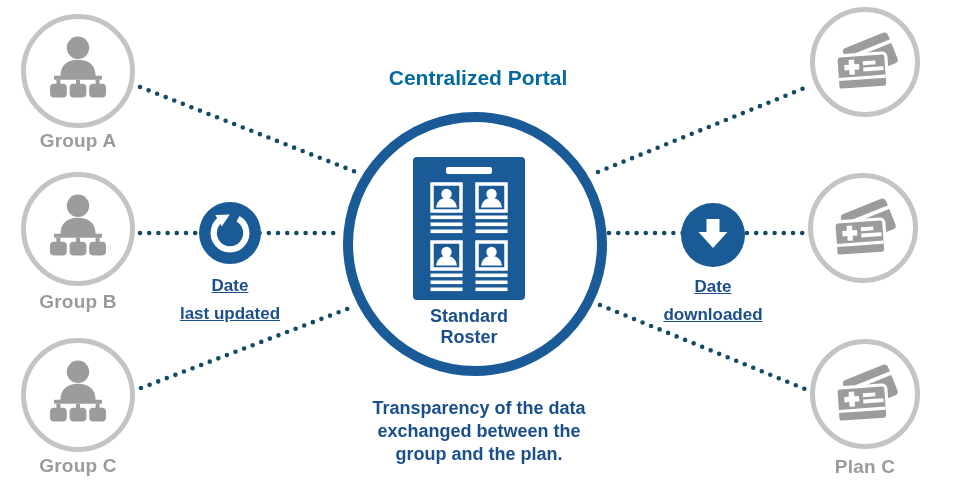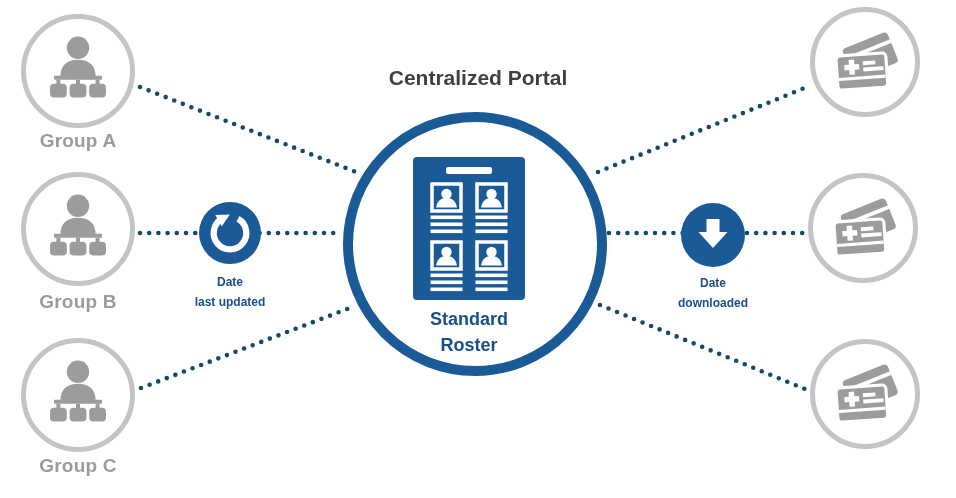--- a/index.html
+++ b/index.html
@@ -22,33 +22,33 @@
     position:absolute;width:160px;text-align:center;
     font-size:19px;font-weight:bold;color:#9b9b9b;letter-spacing:.2px;
   }
   
   .portal-circle{
     position:absolute;left:343px;top:112px;width:264px;height:264px;
     border:10px solid #1a5a97;border-radius:50%;box-sizing:border-box;background:#fff;
   }
   .title{
     position:absolute;left:328px;top:66px;width:300px;text-align:center;
-    font-size:21px;font-weight:bold;color:#404040;
+    font-size:21px;font-weight:bold;color:#0369a1;
   }
   .roster-label{
     position:absolute;left:369px;top:306px;width:200px;text-align:center;
-    font-size:18px;font-weight:bold;color:#1a4f8c;line-height:26px;white-space:pre-line;
+    font-size:18px;font-weight:bold;color:#1a4f8c;line-height:21px;white-space:pre-line;
   }
   .caption{
     position:absolute;left:329px;top:397px;width:300px;text-align:center;
     font-size:18px;font-weight:bold;color:#1a4f8c;line-height:23px;white-space:pre-line;
   }
   .flow-label{
     position:absolute;width:200px;text-align:center;
-    font-size:12px;font-weight:bold;color:#1a4f8c;line-height:20px;white-space:pre-line;
+    font-size:17px;font-weight:bold;color:#1a4f8c;line-height:28px;white-space:pre-line;text-decoration:underline;
   }
 </style>
 </head>
 <body>
 
 <div class="canvas">
 
   <svg class="connectors" viewBox="0 0 956 498">
     <line x1="140" y1="87" x2="356" y2="172"></line>
     <line x1="140" y1="233" x2="341" y2="233"></line>
@@ -146,20 +146,21 @@
       </g>
       <g transform="rotate(-4 50 62)">
         <rect x="14" y="40" width="64" height="44" rx="5" fill="#9c9c9c" stroke="#ffffff" stroke-width="4"></rect>
         <rect x="16" y="68" width="60" height="4" fill="#ffffff"></rect>
         <path d="M24 52 h6 v-6 h7 v6 h6 v7 h-6 v6 h-7 v-6 h-6 z" fill="#ffffff"></path>
         <rect x="48" y="49" width="16" height="5" fill="#ffffff"></rect>
         <rect x="48" y="57" width="26" height="5" fill="#ffffff"></rect>
       </g>
     </svg>
   </div>
+  <div class="node-label" style="left:785px;top:456px;">Plan C</div>
 
   <div class="title">Centralized Portal</div>
   <div class="portal-circle"></div>
 
   <svg class="abs" style="left:413px;top:157px;" width="112" height="143" viewBox="0 0 112 143">
     <rect x="0" y="0" width="112" height="143" rx="4" fill="#1a5a97"></rect>
     <rect x="33" y="10" width="46" height="7" rx="2" fill="#ffffff"></rect>
 
     <rect x="19" y="27" width="29" height="27" fill="none" stroke="#ffffff" stroke-width="3.5"></rect>
     <circle cx="33.5" cy="37" r="5.2" fill="#ffffff"></circle>
@@ -185,20 +186,23 @@
     <rect x="64" y="85" width="29" height="27" fill="none" stroke="#ffffff" stroke-width="3.5"></rect>
     <circle cx="78.5" cy="95" r="5.2" fill="#ffffff"></circle>
     <path d="M68 108.5 c1.5 -7.5 5.5 -9.5 10.5 -9.5 c5 0 9 2 10.5 9.5 z" fill="#ffffff"></path>
     <rect x="62.5" y="116.5" width="32" height="3.6" fill="#ffffff"></rect>
     <rect x="62.5" y="123.5" width="32" height="3.6" fill="#ffffff"></rect>
     <rect x="62.5" y="130.5" width="32" height="3.6" fill="#ffffff"></rect>
   </svg>
 
   <div class="roster-label">Standard
 Roster</div>
+  <div class="caption">Transparency of the data
+exchanged between the
+group and the plan.</div>
 
   <svg class="abs" style="left:199px;top:202px;" width="62" height="62" viewBox="-31 -31 62 62">
     <circle r="31" fill="#1a5a97"></circle>
     <path d="M 8 -14.2 A 16.3 16.3 0 1 1 -8 -14.2" fill="none" stroke="#ffffff" stroke-width="6.3"></path>
     <polygon points="-0.2,-18.6 -14.7,-17.9 -8.3,-6.5" fill="#ffffff"></polygon>
   </svg>
   <div class="flow-label" style="left:130px;top:272px;">Date
 last updated</div>
 
   <svg class="abs" style="left:681px;top:203px;" width="64" height="64" viewBox="-32 -32 64 64">

